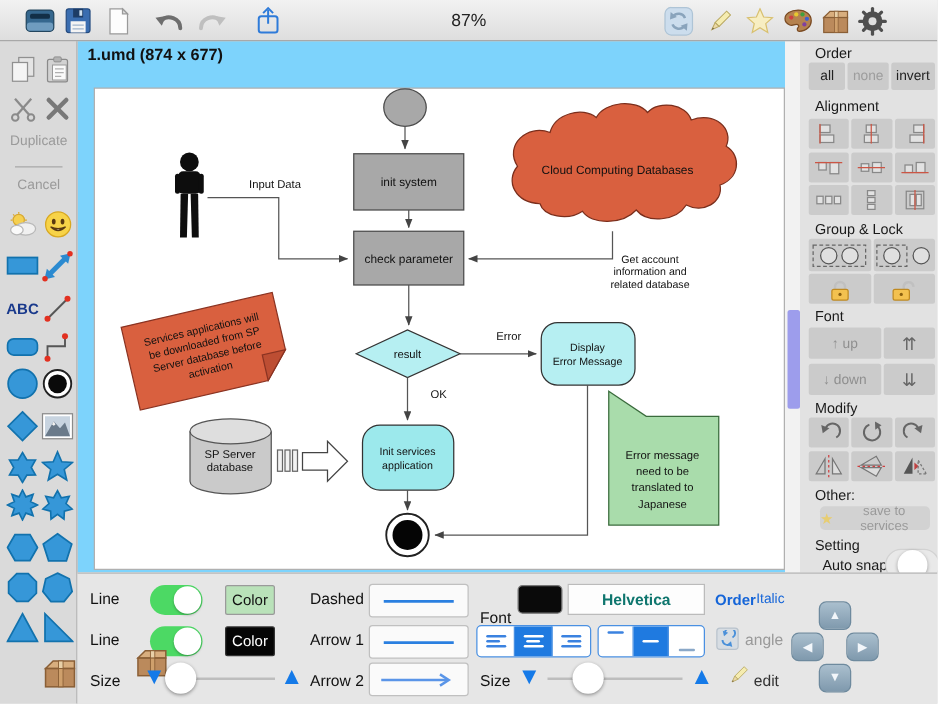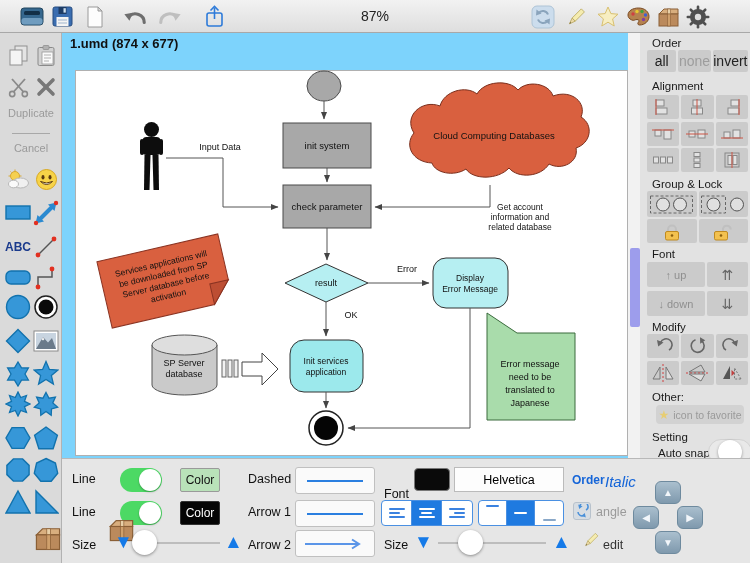--- a/index.html
+++ b/index.html
@@ -28,43 +28,43 @@
   .doc-hint { position:absolute; left:8px; top:20px; font-size:10.5px; color:#333; }
   .flow-svg { position:absolute; left:0; top:0; }
 
   .gutter { position:absolute; left:628px; top:33px; width:12px; height:425px; background:#f2f2f2; }
   .scroll-thumb { position:absolute; left:630px; top:248px; width:10px; height:79px; background:#9d9dec; border-radius:2px; z-index:25; }
 
   
   .rpanel { position:absolute; left:640px; top:33px; width:110px; height:425px; background:#e2e2e2; padding:0 2px 0 7px; z-index:20; }
   .rp-h { position:absolute; left:12px; font-size:11.5px; color:#1a1a1a; }
   .rp-row { position:absolute; left:7px; width:101px; display:flex; gap:2px; }
-  .pbtn { background:#cbcbcb; border:none; border-radius:2px; display:flex; align-items:center; justify-content:center; font-size:14px; color:#222; font-family:inherit; }
+  .pbtn { background:#cbcbcb; border:none; border-radius:2px; display:flex; align-items:center; justify-content:center; font-size:11px; color:#222; font-family:inherit; }
   .dim { color:#9d9d9d; }
   .ordertxt { font-size:11px; color:#8f8f8f; }
   .dblarrow { font-size:14px; color:#666; }
   .savefav { background:#d2d2d2; border-radius:4px; font-size:10.5px; color:#9a9a9a; display:flex; gap:4px; align-items:center; justify-content:center; }
   .savefav .star { color:#e7cd72; font-size:12px; }
   .snap-toggle { position:absolute; width:44px; height:26px; border-radius:13px; background:#e9e9e9; border:1px solid #d2d2d2; }
   .snap-knob { position:absolute; top:0px; left:9px; width:24px; height:24px; border-radius:50%; background:#fff; box-shadow:0 1px 3px rgba(0,0,0,.35); }
 
   
   .bottombar { position:absolute; left:62px; top:458px; width:688px; height:105px;
     background:#e6e6e6; border-top:1px solid #b8b8b8; z-index:21; }
   .bb-lbl { position:absolute; font-size:12.5px; color:#111; }
   .toggle { position:absolute; width:42px; height:24px; border-radius:12px; background:#4cd964; }
   .toggle .knob { position:absolute; top:1px; right:1px; width:22px; height:22px; border-radius:50%; background:#fff; box-shadow:0 1px 2px rgba(0,0,0,.3); }
   .colorbtn { position:absolute; width:40px; height:24px; border-radius:2px; font-size:12px; display:flex; align-items:center; justify-content:center; font-family:inherit; border:1px solid #9a9a9a; }
   .fillcolor { background:#b9e2b9; color:#111; }
   .linecolor { background:#050505; color:#fff; border-color:#333; }
   .stylebtn { position:absolute; width:80px; height:27px; background:#fafafa; border:1px solid #c0c0c0; border-radius:3px; display:flex; align-items:center; justify-content:center; }
   .fontswatch { position:absolute; width:36px; height:23px; background:#0a0a0a; border:1px solid #777; border-radius:4px; }
-  .fontbtn { position:absolute; width:110px; height:25px; background:#fdfdfd; border:1px solid #bbb; font-size:12.5px; color:#000000; display:flex; align-items:center; justify-content:center; font-family:inherit; }
+  .fontbtn { position:absolute; width:110px; height:25px; background:#fdfdfd; border:1px solid #bbb; font-size:12.5px; color:#0f766e; display:flex; align-items:center; justify-content:center; font-family:inherit;font-weight:bold; }
   .boldlbl { position:absolute; font-size:12px; font-weight:bold; color:#1565d8; }
-  .itallbl { position:absolute; font-size:15px; font-style:italic; color:#1565d8; }
+  .itallbl { position:absolute; font-size:11px; color:#1565d8; }
   .tri { position:absolute; font-size:19px; color:#157ae8; line-height:1; }
   .slider-track { position:absolute; height:2px; background:#bdbdbd; }
   .slider-knob { position:absolute; width:25px; height:25px; border-radius:50%; background:#fff; box-shadow:0 1px 3px rgba(0,0,0,.4); }
   .seg { position:absolute; height:26px; border:1px solid #4a90e2; border-radius:4px; display:flex; overflow:hidden; background:#fff; }
   .seg .cell { width:30px; display:flex; flex-direction:column; align-items:center; justify-content:center; gap:2px; border-right:1px solid #4a90e2; }
   .seg .cell:last-child { border-right:none; }
   .seg .cell.sel { background:#1f7ae0; }
   .bar { height:2px; background:#3b82e0; border-radius:1px; }
   .sel .bar { background:#fff; }
   .graybar { background:#8aa8c8; }
@@ -641,21 +641,21 @@
           <polygon points="11.5,6 15,9 11.5,12" fill="#c04040"></polygon>
           <polygon points="21,15 14.5,4 14.5,15" fill="none" stroke="#777" stroke-dasharray="2,1.5"></polygon>
           </svg>
       </button>
     </div>
 
     <div class="rp-h" style="top:358px">Other:</div>
     <div class="rp-row" style="top:372px; height:19px; left:16px; width:88px">
       <button class="pbtn savefav" style="flex:1">
         <span class="star">★</span>
-        <span>icon to favorite</span>
+        <span>save to services</span>
       </button>
     </div>
 
     <div class="rp-h" style="top:398px">Setting</div>
     <div class="rp-h" style="top:414px; left:18px">Auto snap</div>
     <div class="snap-toggle" style="left:68px; top:406px">
       <div class="snap-knob"></div>
     </div>
   </div>
 

